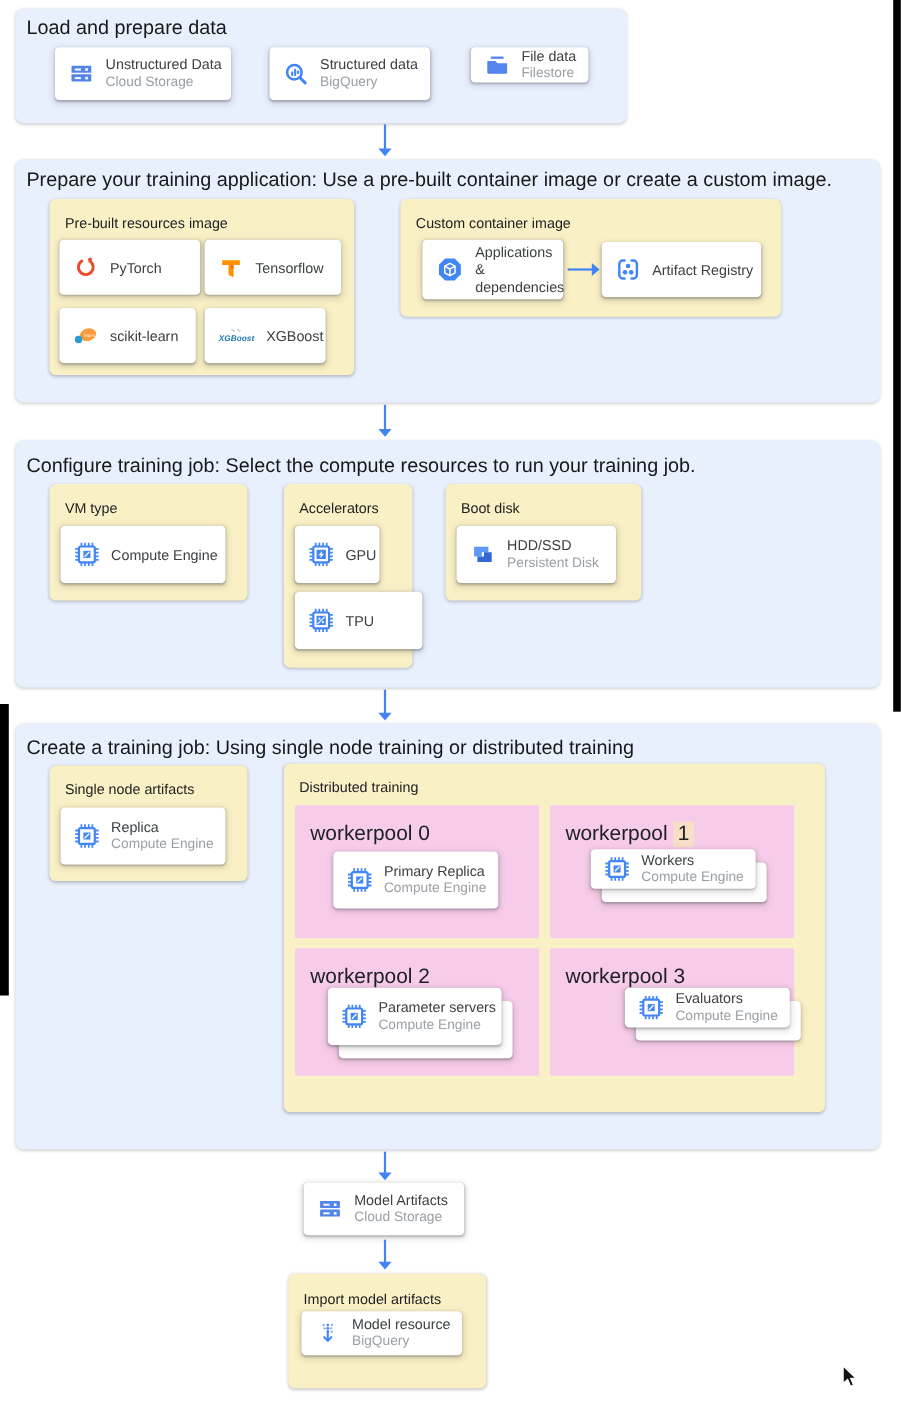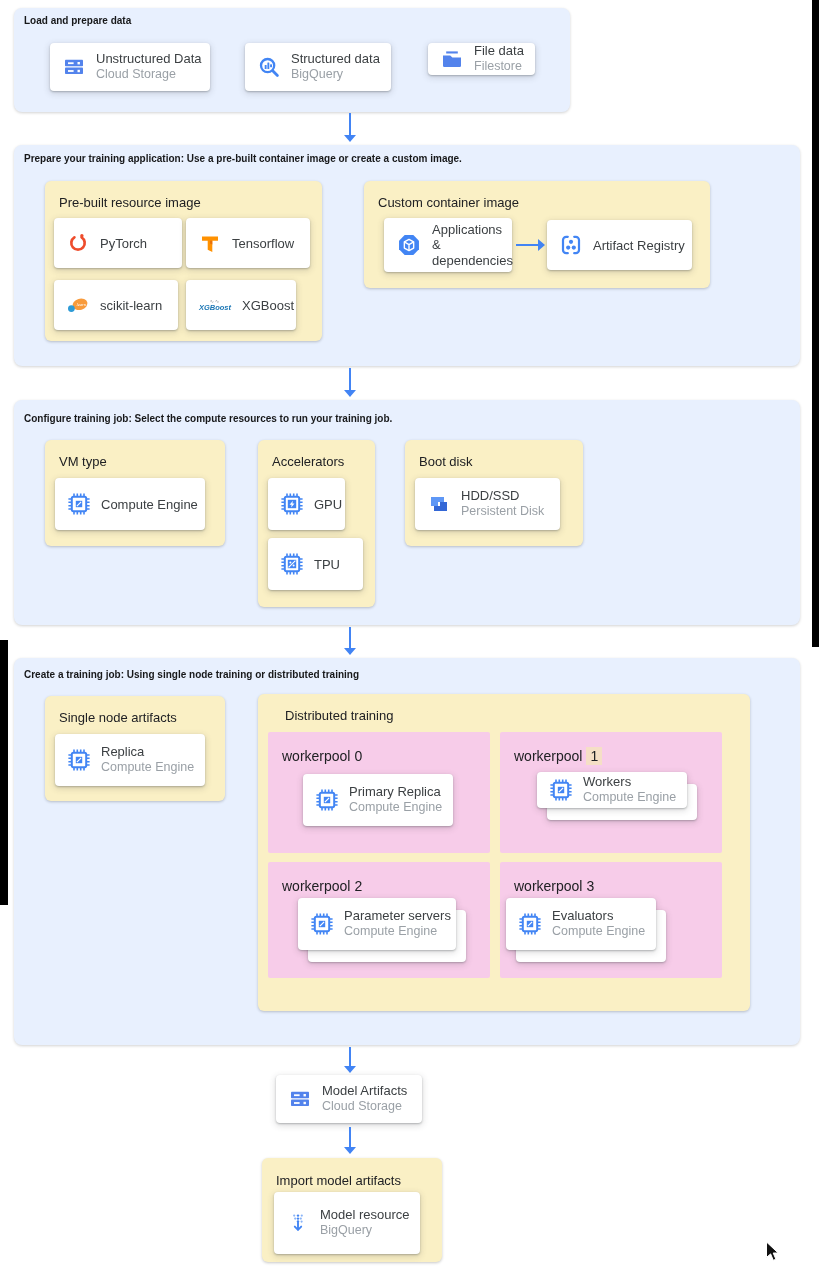--- a/index.html
+++ b/index.html
@@ -5,26 +5,26 @@
   :root{
     --section-bg:#e8f0fe; --group-bg:#faf0c5; --pool-bg:#f7cce9;
     --arrow:#4284f4; --card-title:#3c4043; --card-subtitle:#9aa0a6; --highlight:#f5dfc6;
   }
   *{margin:0;padding:0;box-sizing:border-box}
   html,body{background:#fff}
   body{width:819px;height:1277px;position:relative;overflow:hidden;
        font-family:"Liberation Sans","DejaVu Sans",sans-serif;color:#202124;}
   .panel{position:absolute;background:var(--section-bg);border-radius:8px;
          box-shadow:0 1px 3px rgba(0,0,0,.18);}
-  .panel-title{position:absolute;font-size:10px;font-weight:700;color:#17181a;white-space:nowrap}
+  .panel-title{position:absolute;font-size:18px;font-weight:400;color:#17181a;white-space:nowrap}
   .group{position:absolute;background:var(--group-bg);border-radius:6px;
          box-shadow:0 1px 3px rgba(0,0,0,.22);}
   .group-label{position:absolute;font-size:13px;color:#202124;white-space:nowrap}
   .pool{position:absolute;background:var(--pool-bg);border-radius:2px;}
-  .pool-label{position:absolute;font-size:14px;color:#202124;white-space:nowrap}
+  .pool-label{position:absolute;font-size:19px;color:#202124;white-space:nowrap}
   .pool-label .num.hl{background:var(--highlight);padding:1px 4px;}
   .card{position:absolute;background:#fff;border-radius:4px;
         box-shadow:0 1px 2px rgba(60,64,67,.32),0 2px 6px 1px rgba(60,64,67,.16);
         display:flex;align-items:center;gap:10px;padding:0 8px 0 12px;}
   .txt{display:flex;flex-direction:column;line-height:1.25}
   .t{font-size:13px;color:var(--card-title);white-space:nowrap}
   .t.wrap{white-space:normal;line-height:1.2}
   .s{font-size:12.5px;color:var(--card-subtitle);white-space:nowrap}
   .ic{width:26px;height:26px;flex:0 0 auto}
   .ic.sm{width:24px;height:24px}
@@ -197,21 +197,21 @@
 </div>
 
 <div class="varrow" style="left:344px;top:113px;height:29px">
     <div class="line"></div>
   </div>
 
 <div class="panel" style="left:14px;top:145px;width:786px;height:221px">
   <div class="panel-title" style="left:10px;top:8px">Prepare your training application: Use a pre-built container image or create a custom image.</div>
 </div>
 <div class="group" style="left:45px;top:181px;width:277px;height:160px">
-  <div class="group-label" style="left:14px;top:14px">Pre-built resource image</div>
+  <div class="group-label" style="left:14px;top:14px">Pre-built resources image</div>
 </div>
 <div class="card" style="left:54px;top:218px;width:128px;height:50px">
   <svg class="ic sm">
       <use href="#i-pytorch"></use>
     </svg>
   <span class="t">PyTorch</span>
 </div>
 <div class="card" style="left:186px;top:218px;width:124px;height:50px">
   <svg class="ic sm">
       <use href="#i-tf"></use>
@@ -270,21 +270,21 @@
 
 <div class="group" style="left:258px;top:440px;width:117px;height:167px">
   <div class="group-label" style="left:14px;top:14px">Accelerators</div>
 </div>
 <div class="card" style="left:268px;top:478px;width:77px;height:52px">
   <svg class="ic sm">
       <use href="#i-gpu"></use>
     </svg>
   <span class="t">GPU</span>
 </div>
-<div class="card" style="left:268px;top:538px;width:95px;height:52px">
+<div class="card" style="left:268px;top:538px;width:116px;height:52px">
   <svg class="ic sm">
       <use href="#i-tpu"></use>
     </svg>
   <span class="t">TPU</span>
 </div>
 
 <div class="group" style="left:405px;top:440px;width:178px;height:106px">
   <div class="group-label" style="left:14px;top:14px">Boot disk</div>
 </div>
 <div class="card" style="left:415px;top:478px;width:145px;height:52px">
@@ -311,21 +311,21 @@
   <svg class="ic sm">
       <use href="#i-chip"></use>
     </svg>
   <div class="txt">
       <span class="t">Replica</span>
   <span class="s">Compute Engine</span>
     </div>
 </div>
 
 <div class="group" style="left:258px;top:694px;width:492px;height:317px">
-  <div class="group-label" style="left:27px;top:14px">Distributed training</div>
+  <div class="group-label" style="left:14px;top:14px">Distributed training</div>
 </div>
 
 <div class="pool" style="left:268px;top:732px;width:222px;height:121px">
   <div class="pool-label" style="left:14px;top:16px">
     <span>workerpool</span> <span class="num">0</span>
   </div>
 </div>
 <div class="card" style="left:303px;top:774px;width:150px;height:52px">
   <svg class="ic sm">
       <use href="#i-chip"></use>
@@ -370,21 +370,21 @@
     <span class="s">Compute Engine</span>
       </div>
   </div>
 </div>
 
 <div class="pool" style="left:500px;top:862px;width:222px;height:116px">
   <div class="pool-label" style="left:14px;top:16px">
     <span>workerpool</span> <span class="num">3</span>
   </div>
 </div>
-<div class="stack" style="left:506px;top:898px;width:150px;height:52px">
+<div class="stack" style="left:568px;top:898px;width:150px;height:36px">
   <div class="ghost"></div>
   <div class="card">
     <svg class="ic sm">
         <use href="#i-chip"></use>
       </svg>
     <div class="txt">
         <span class="t">Evaluators</span>
     <span class="s">Compute Engine</span>
       </div>
   </div>
@@ -404,21 +404,21 @@
     </div>
 </div>
 
 <div class="varrow" style="left:344px;top:1127px;height:27px">
     <div class="line"></div>
   </div>
 
 <div class="group" style="left:262px;top:1158px;width:180px;height:104px">
   <div class="group-label" style="left:14px;top:15px">Import model artifacts</div>
 </div>
-<div class="card" style="left:274px;top:1192px;width:146px;height:62px">
+<div class="card" style="left:274px;top:1192px;width:146px;height:40px">
   <svg class="ic sm">
       <use href="#i-vertex"></use>
     </svg>
   <div class="txt">
       <span class="t">Model resource</span>
   <span class="s">BigQuery</span>
     </div>
 </div>
 
 <div class="blackbar" style="left:812px;top:0;width:7px;height:647px"></div>

